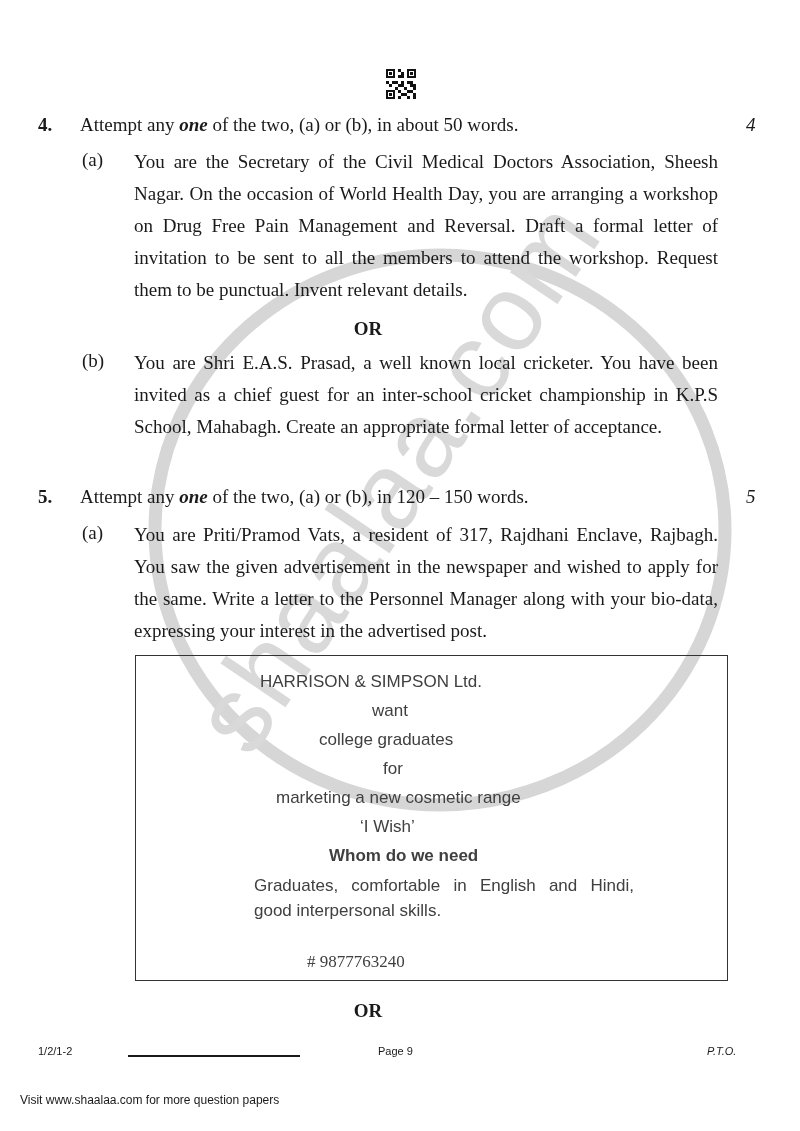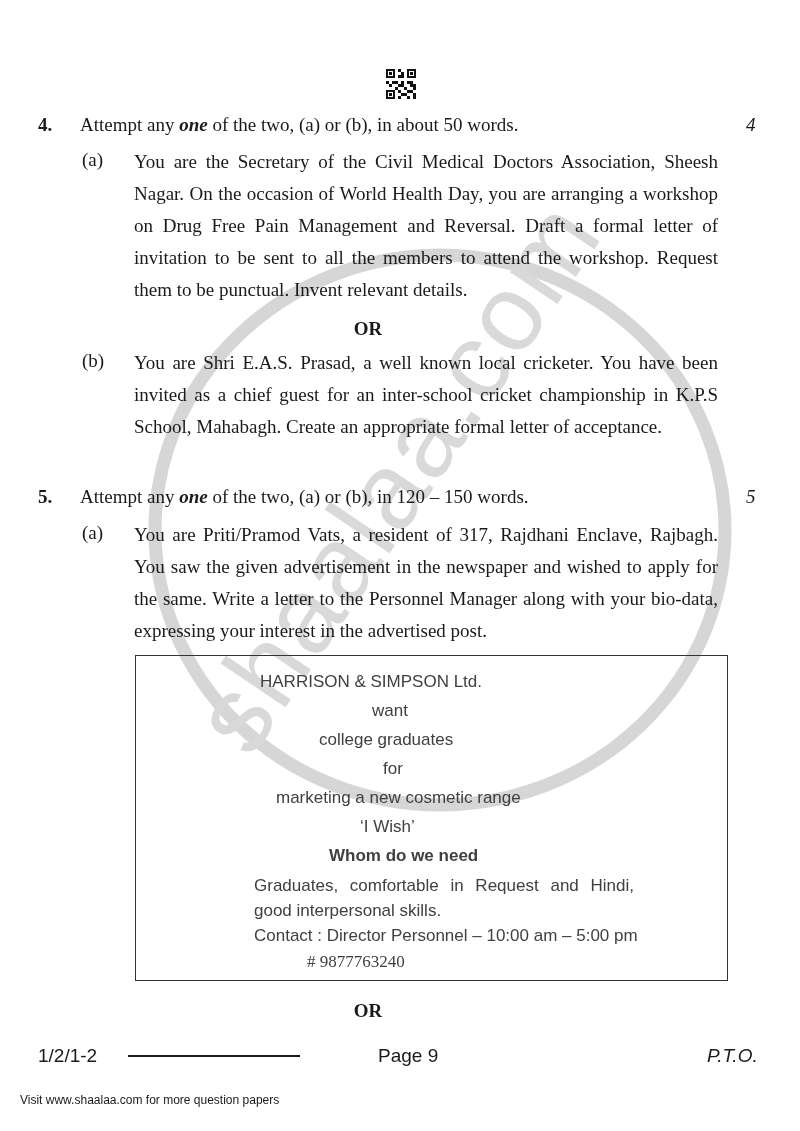--- a/index.html
+++ b/index.html
@@ -20,21 +20,21 @@
   .sublabel { position: absolute; left: 82px; font-family: "Liberation Serif", serif; font-size: 19px; }
   .para { position: absolute; left: 134px; width: 584px; font-family: "Liberation Serif", serif; font-size: 19px; line-height: 32px; text-align: justify; text-align-last: left; }
 
   .or { position: absolute; left: 0; width: 736px; text-align: center; font-family: "Liberation Serif", serif; font-weight: bold; font-size: 19px; }
 
   .adbox { position: absolute; left: 135px; top: 655px; width: 593px; height: 326px; border: 1.5px solid #333; background: transparent; }
   .adline { position: absolute; font-family: "Liberation Sans", sans-serif; font-size: 17px; white-space: nowrap; color: #404040; }
   .adline.bold { font-weight: bold; }
   .adjust { width: 380px; text-align: justify; text-align-last: justify; }
 
-  .footer { position: absolute; top: 1045px; font-family: "Liberation Sans", sans-serif; font-size: 19px; }
+  .footer { position: absolute; top: 1045px; font-family: "Liberation Sans", sans-serif; font-size: 11px; }
   .footer-rule { position: absolute; left: 128px; top: 1055px; width: 172px; height: 2px; background: #1a1a1a; }
   .pto { font-style: italic; }
   .visit { position: absolute; left: 20px; top: 1093px; font-family: "Liberation Sans", sans-serif; font-size: 12px; }
 </style>
 </head>
 <body>
 
 <svg class="watermark" viewBox="0 0 800 1131">
   <ellipse cx="440" cy="530" rx="285" ry="275" fill="none" stroke="#d6d6d6" stroke-width="13"></ellipse>
   <text x="0" y="0" transform="translate(250,760) rotate(-56)" font-family="Liberation Sans, sans-serif" font-size="108" fill="#d9d9d9" letter-spacing="2">shaalaa.com</text>
@@ -98,23 +98,22 @@
   </div>
 
   <div class="adbox"></div>
   <span class="adline" style="left:260px; top:672px;">HARRISON &amp; SIMPSON Ltd.</span>
   <span class="adline" style="left:372px; top:701px;">want</span>
   <span class="adline" style="left:319px; top:730px;">college graduates</span>
   <span class="adline" style="left:383px; top:759px;">for</span>
   <span class="adline" style="left:276px; top:788px;">marketing a new cosmetic range</span>
   <span class="adline" style="left:360px; top:817px;">‘I Wish’</span>
   <span class="adline bold" style="left:329px; top:846px;">Whom do we need</span>
-  <span class="adline adjust" style="left:254px; top:876px;">Graduates, comfortable in Request and Hindi,</span>
+  <span class="adline adjust" style="left:254px; top:876px;">Graduates, comfortable in English and Hindi,</span>
   <span class="adline" style="left:254px; top:901px;">good interpersonal skills.</span>
-  <span class="adline" style="left:254px; top:926px;">Contact : Director Personnel – 10:00 am – 5:00 pm</span>
   <span class="adline" style="left:307px; top:952px;font-family:Liberation Serif, serif;"># 9877763240</span>
 
   <div class="or" style="top:1000px;">OR</div>
 
   <span class="footer" style="left:38px;">1/2/1-2</span>
   <div class="footer-rule"></div>
   <span class="footer" style="left:378px;">Page 9</span>
   <span class="footer pto" style="left:707px;">P.T.O.</span>
 
   <span class="visit">Visit www.shaalaa.com for more question papers</span>

